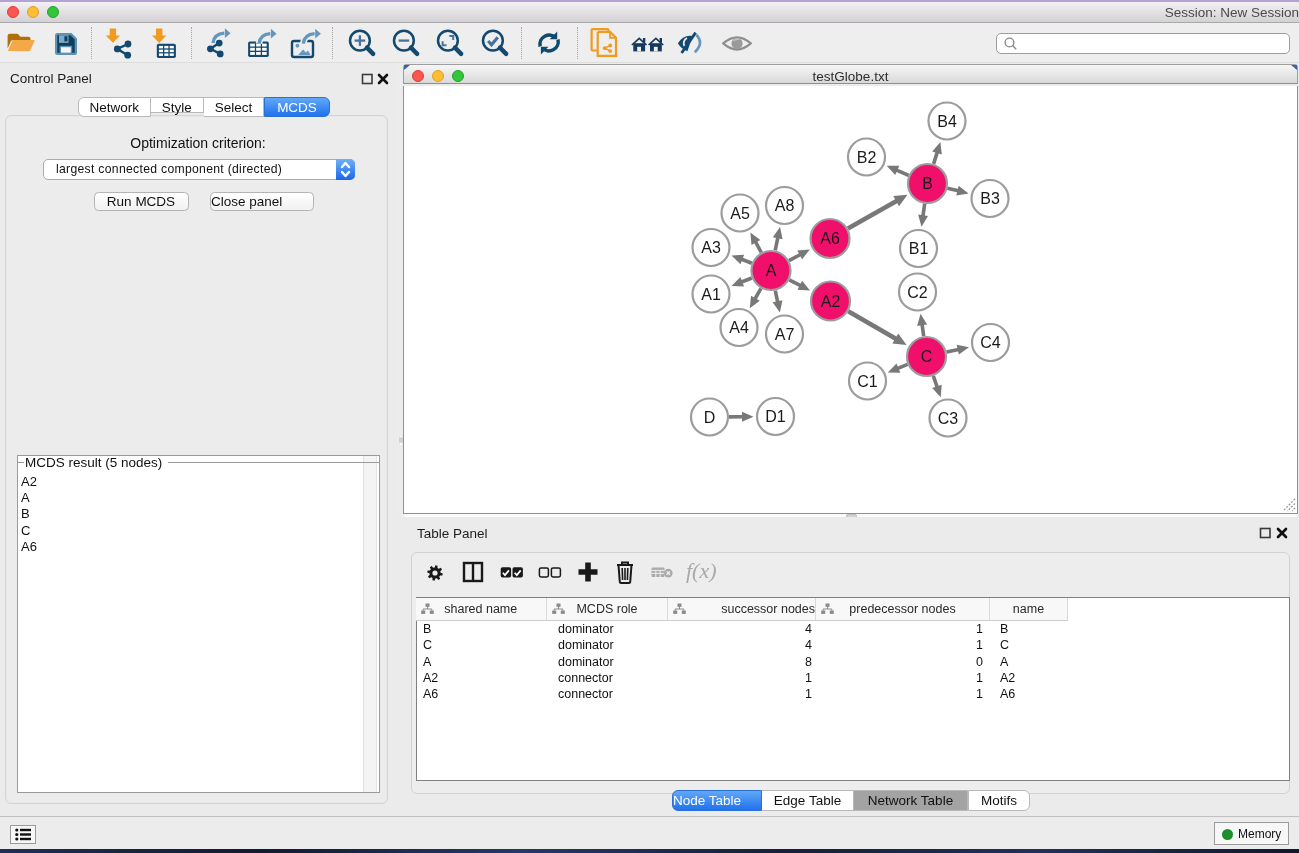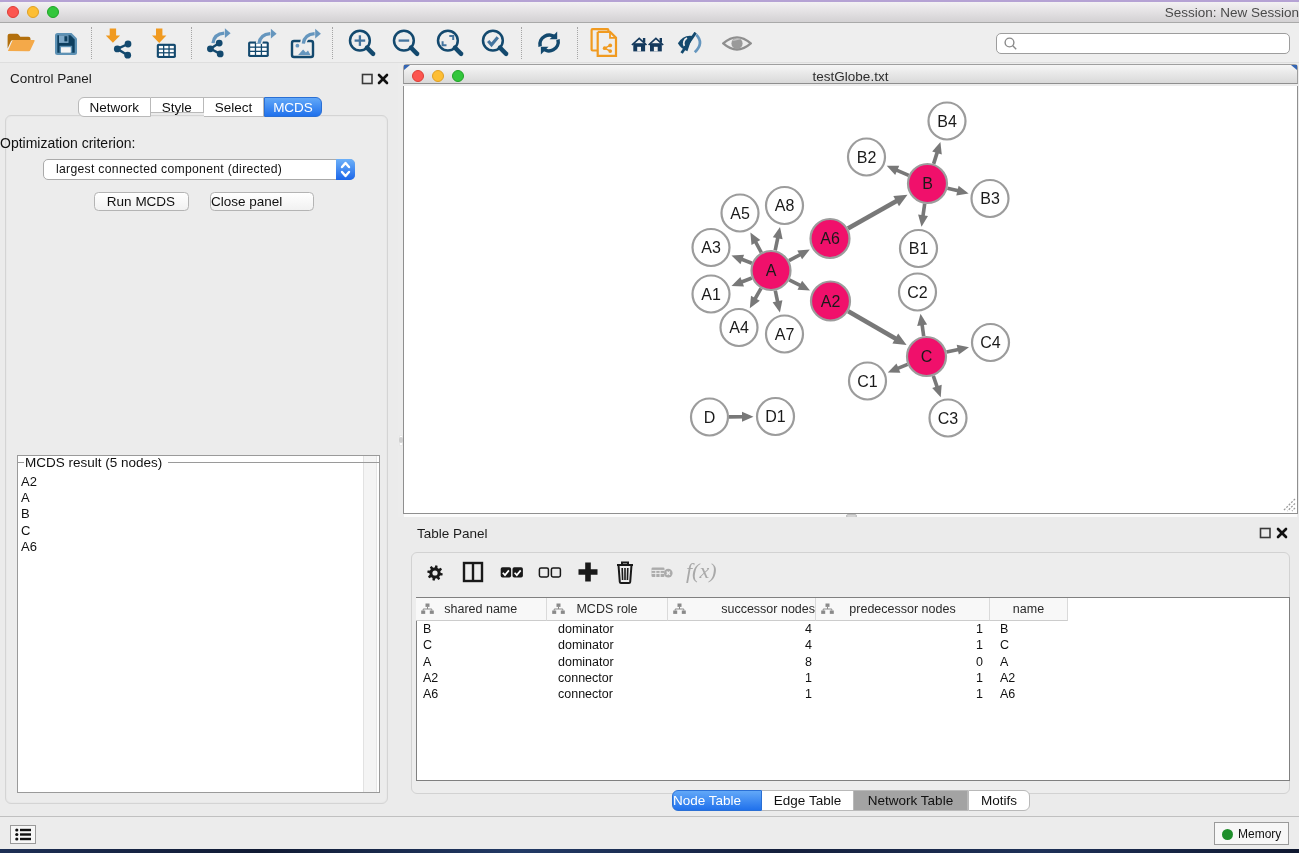--- a/index.html
+++ b/index.html
@@ -184,22 +184,22 @@
 <svg class="abs" style="left:377px;top:73px" width="12" height="12">
     <g stroke="#111" stroke-width="2.6" stroke-linecap="round">
       <line x1="2" y1="2" x2="10" y2="10"></line>
       <line x1="10" y1="2" x2="2" y2="10"></line>
     </g>
   </svg>
 <div class="abs" style="left:5px;top:115px;width:383px;height:689px;background:#ececec;border:1px solid #d4d4d4;border-radius:6px;box-shadow:inset 0 0 2px #0001"></div>
 <div class="abs" style="left:78px;top:97px;width:72.5px;height:20px;background:#fff;color:#111;border:1px solid #b9b9b9;border-radius:6px 0 0 6px;font-size:13.5px;text-align:center;line-height:19px">Network</div>
 <div class="abs" style="left:150.5px;top:97px;width:53.5px;height:16px;background:#fff;color:#111;border:1px solid #b9b9b9;;border-left:none;font-size:13.5px;text-align:center;line-height:19px">Style</div>
 <div class="abs" style="left:204px;top:97px;width:60px;height:20px;background:#fff;color:#111;border:1px solid #b9b9b9;;border-left:none;font-size:13.5px;text-align:center;line-height:19px">Select</div>
-<div class="abs" style="left:264px;top:97px;width:58px;height:20px;background:linear-gradient(#62a8f8,#2071ec);color:#fff;border:1px solid #2a6fd4;border-radius:0 6px 6px 0;font-size:13.5px;text-align:center;line-height:19px">MCDS</div>
-<div class="abs" style="left:0;top:135px;width:396px;text-align:left;font-size:14px;color:#111">Optimization criterion:</div>
+<div class="abs" style="left:264px;top:97px;width:66px;height:20px;background:linear-gradient(#62a8f8,#2071ec);color:#fff;border:1px solid #2a6fd4;border-radius:0 6px 6px 0;font-size:13.5px;text-align:center;line-height:19px">MCDS</div>
+<div class="abs" style="left:0;top:135px;width:396px;text-align:center;font-size:14px;color:#111">Optimization criterion:</div>
 <div class="abs" style="left:43px;top:158.5px;width:312px;height:21px;background:#fff;border:1px solid #aaa;border-radius:5px">
 <div style="position:absolute;left:12px;top:2.5px;font-size:12.2px;letter-spacing:0.3px;color:#111">largest connected component (directed)</div>
 <div style="position:absolute;right:-1px;top:-1px;width:19px;height:21px;border-radius:0 5px 5px 0;background:linear-gradient(#6db1f9,#1c66e9)">
 <svg width="19" height="21">
         <g stroke="#fff" stroke-width="2.4" fill="none" stroke-linecap="round" stroke-linejoin="round">
           <path d="M6 8 l3.5-4 3.5 4"></path>
           <path d="M6 13 l3.5 4 3.5-4"></path>
         </g>
       </svg></div>
   </div>

